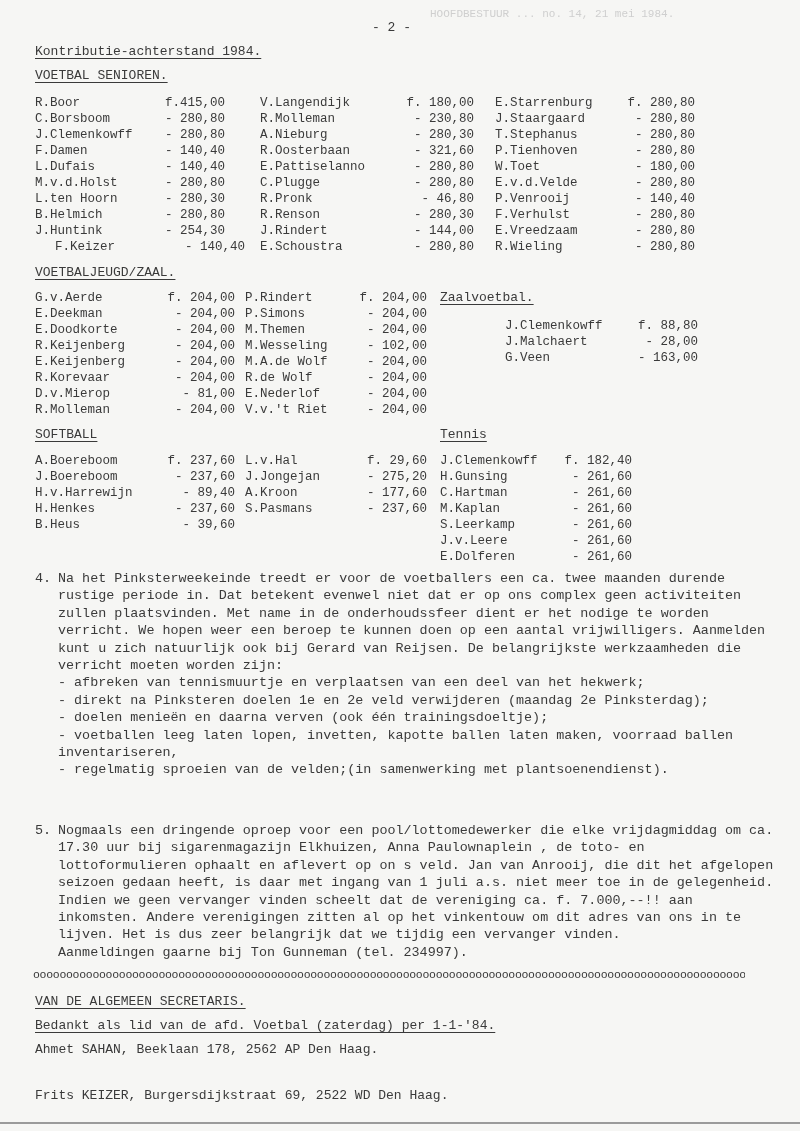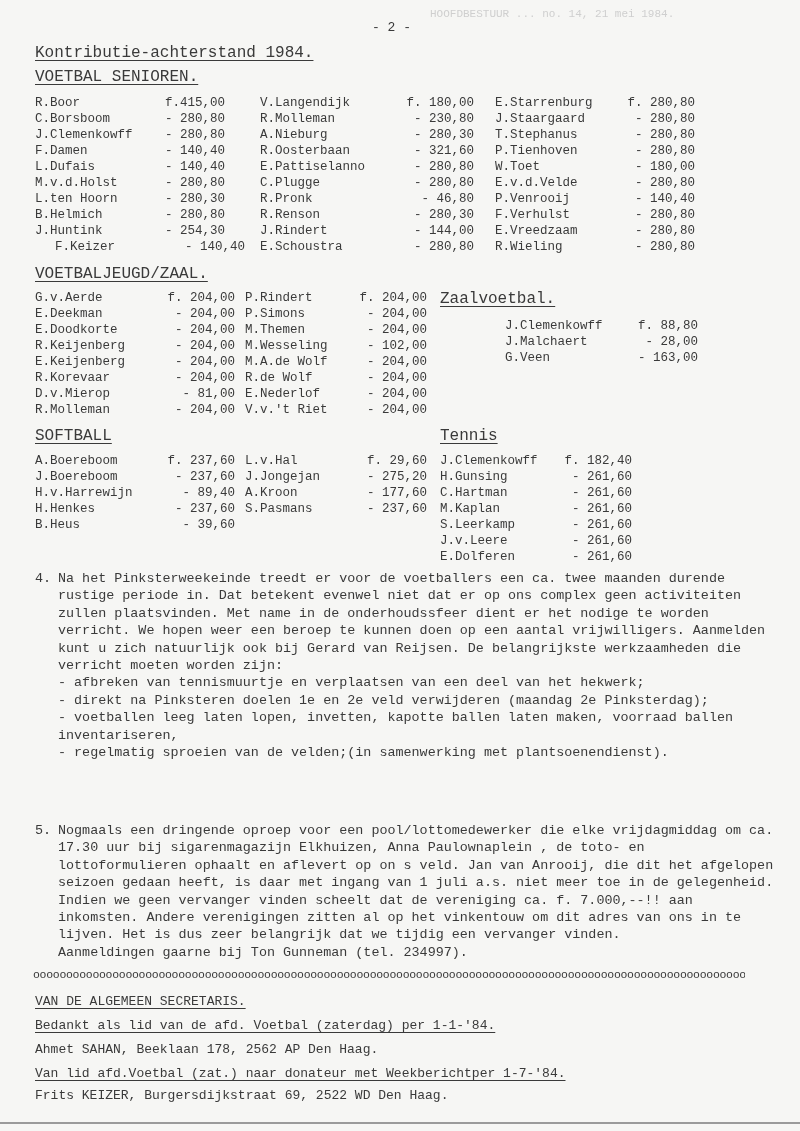--- a/index.html
+++ b/index.html
@@ -9,21 +9,21 @@
     font-family: "Liberation Mono", "DejaVu Sans Mono", monospace;
     color: #3a3a3a;
     position: relative;
   }
   .page { position: absolute; left: 0; top: 0; width: 800px; height: 832px; }
   .bleed {
     position: absolute; color: #cfcfcf; font-size: 11px; white-space: pre;
     font-family: "Liberation Mono", monospace; pointer-events: none;
   }
   .pnum { position: absolute; left: 372px; top: 20px; font-size: 13px; }
-  .heading { position: absolute; font-size: 16px; text-decoration: underline; text-underline-offset: 3px; }
+  .heading { position: absolute; font-size: 13px; text-decoration: underline; text-underline-offset: 3px; }
   .row { position: absolute; font-size: 12.5px; white-space: pre; line-height: 16px; }
   .name { display: inline-block; }
   .amt { display: inline-block; text-align: right; }
   .para { position: absolute; left: 35px; width: 745px; font-size: 13.4px; line-height: 17.4px; white-space: normal; }
   .para .num { position: absolute; left: 0; }
   .para .body { margin-left: 23px; }
   .bullet { margin-left: 0; }
   .circles { position: absolute; left: 33px; top: 968px; font-size: 11.5px; letter-spacing: -0.3px; white-space: nowrap; overflow: hidden; width: 712px; }
   .sec { position: absolute; left: 35px; font-size: 13px; white-space: nowrap; }
   .sec.u { text-decoration: underline; text-underline-offset: 3px; }
@@ -124,35 +124,35 @@
       <div class="row" style="left: 440px; top: 533px;"><span class="name" style="width: 118px;">J.v.Leere</span><span class="amt" style="width: 74px;">- 261,60</span></div>
       <div class="row" style="left: 440px; top: 549px;"><span class="name" style="width: 118px;">E.Dolferen</span><span class="amt" style="width: 74px;">- 261,60</span></div>
     </div>
 
   <div class="para" style="top:570px;">
     <span class="num">4.</span>
     <div class="body">
       <div>Na het Pinksterweekeinde treedt er voor de voetballers een ca. twee maanden durende rustige periode in. Dat betekent evenwel niet dat er op ons complex geen activiteiten zullen plaatsvinden. Met name in de onderhoudssfeer dient er het nodige te worden verricht. We hopen weer een beroep te kunnen doen op een aantal vrijwilligers. Aanmelden kunt u zich natuurlijk ook bij Gerard van Reijsen. De belangrijkste werkzaamheden die verricht moeten worden zijn:</div>
       <div class="bullet">- afbreken van tennismuurtje en verplaatsen van een deel van het hekwerk;</div>
       <div class="bullet">- direkt na Pinksteren doelen 1e en 2e veld verwijderen (maandag 2e Pinksterdag);</div>
+      <div class="bullet">- doelen menieën en daarna verven (ook één trainingsdoeltje);</div>
       <div class="bullet">- voetballen leeg laten lopen, invetten, kapotte ballen laten maken, voorraad ballen inventariseren,</div>
       <div class="bullet">- regelmatig sproeien van de velden;(in samenwerking met plantsoenendienst).</div>
     </div>
   </div>
 
   <div class="para" style="top:822px;">
     <span class="num">5.</span>
     <div class="body">
       <div>Nogmaals een dringende oproep voor een pool/lottomedewerker die elke vrijdagmiddag om ca. 17.30 uur bij sigarenmagazijn Elkhuizen, Anna Paulownaplein , de toto- en lottoformulieren ophaalt en aflevert op on s veld. Jan van Anrooij, die dit het afgelopen seizoen gedaan heeft, is daar met ingang van 1 juli a.s. niet meer toe in de gelegenheid. Indien we geen vervanger vinden scheelt dat de vereniging ca. f. 7.000,--!! aan inkomsten. Andere verenigingen zitten al op het vinkentouw om dit adres van ons in te lijven. Het is dus zeer belangrijk dat we tijdig een vervanger vinden.</div>
       <div>Aanmeldingen gaarne bij Ton Gunneman (tel. 234997).</div>
     </div>
   </div>
 
   <div class="circles">oooooooooooooooooooooooooooooooooooooooooooooooooooooooooooooooooooooooooooooooooooooooooooooooooooooooooooooooooooooooooooooooooooooooooo</div>
 
   <div class="sec u" style="top:994px;">VAN DE ALGEMEEN SECRETARIS.</div>
   <div class="sec u" style="top:1018px;">Bedankt als lid van de afd. Voetbal (zaterdag) per 1-1-'84.</div>
   <div class="sec" style="top:1042px;">Ahmet SAHAN, Beeklaan 178, 2562 AP Den Haag.</div>
-  <div class="sec u" style="top:1066px;">Van lid afd.Voetbal (zat.) naar donateur met Weekberichtper 1-7-'84.</div>
   <div class="sec" style="top:1088px;">Frits KEIZER, Burgersdijkstraat 69, 2522 WD Den Haag.</div>
 
   <div class="edge"></div>
 </div>
 
 </body></html>

